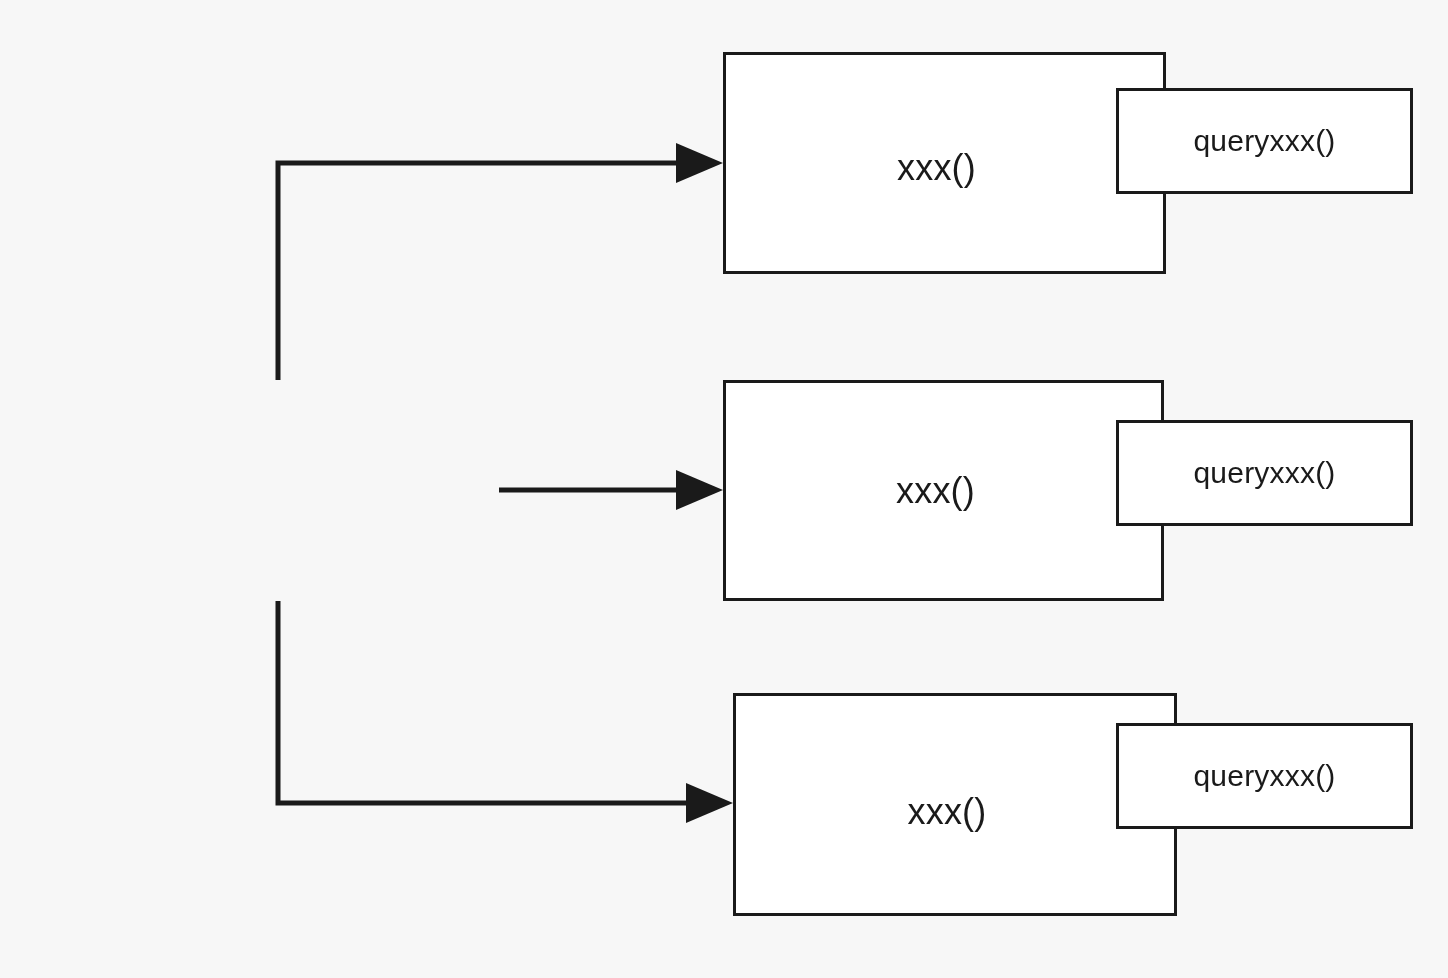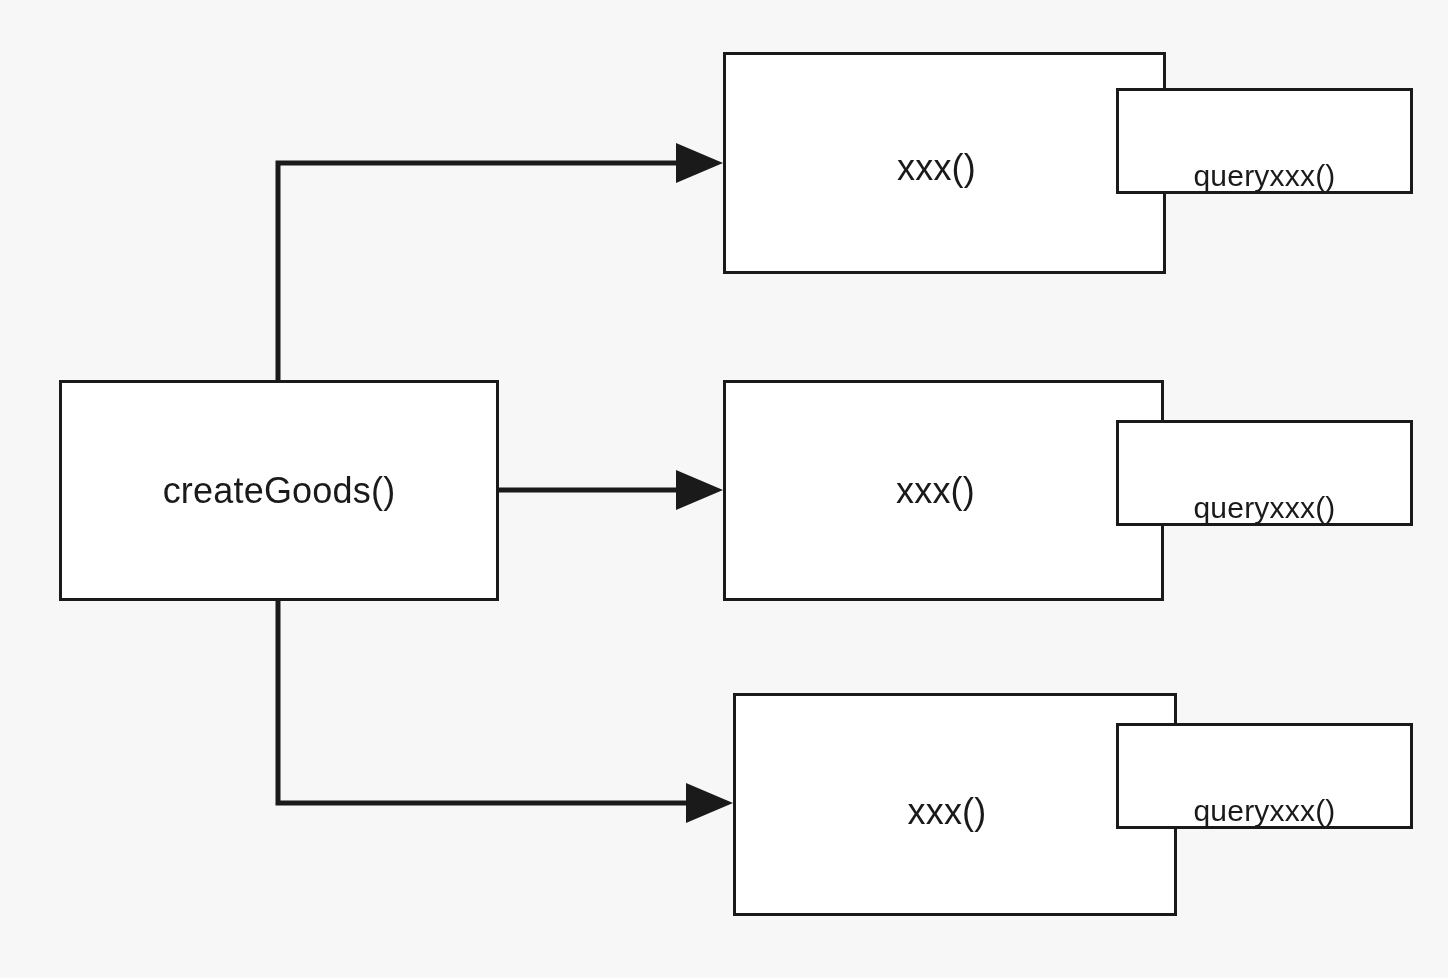--- a/index.html
+++ b/index.html
@@ -48,21 +48,21 @@
   
   #node-handler-0 { left: 723px; top: 52px;  width: 443px; height: 222px; }
   #node-handler-1 { left: 723px; top: 380px; width: 441px; height: 221px; }
   #node-handler-2 { left: 733px; top: 693px; width: 444px; height: 223px; }
   
   #node-handler-0 .node-label { position: relative; top: 5px; left: -8px; }
   #node-handler-1 .node-label { position: relative; top: 0px;  left: -8px; }
   #node-handler-2 .node-label { position: relative; top: 7px;  left: -8px; }
 
   
-  .node-sub { z-index: 5; align-items: flex-end; }
+  .node-sub { z-index: 5; }
   #node-query-0 { left: 1116px; top: 88px;  width: 297px; height: 106px; }
   #node-query-1 { left: 1116px; top: 420px; width: 297px; height: 106px; }
   #node-query-2 { left: 1116px; top: 723px; width: 297px; height: 106px; }
 
   
   #connectors {
     position: absolute;
     left: 0;
     top: 0;
     width: 1448px;
@@ -87,23 +87,20 @@
       <path d="M 499 490 L 700 490" fill="none" stroke="#1a1a1a" stroke-width="5"></path>
       <polygon points="676,470 723,490 676,510" fill="#1a1a1a"></polygon>
     </g>
 
     <g>
       <path d="M 278 601 L 278 803 L 710 803" fill="none" stroke="#1a1a1a" stroke-width="5"></path>
       <polygon points="686,783 733,803 686,823" fill="#1a1a1a"></polygon>
     </g>
   </svg>
 
-  <div class="node" id="node-create-goods">
-    <span class="node-label">createGoods()</span>
-  </div>
 
   <div class="node" id="node-handler-0">
     <span class="node-label">xxx()</span>
   </div>
   <div class="node node-sub" id="node-query-0">
     <span class="node-label">queryxxx()</span>
   </div>
 
   <div class="node" id="node-handler-1">
     <span class="node-label">xxx()</span>

